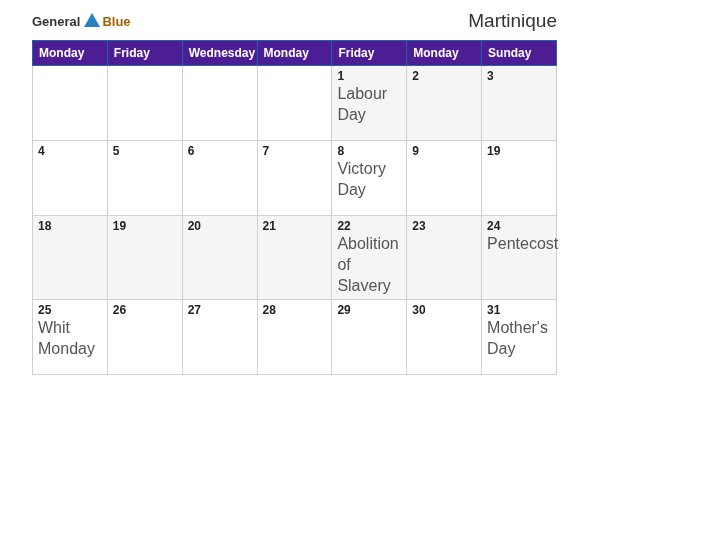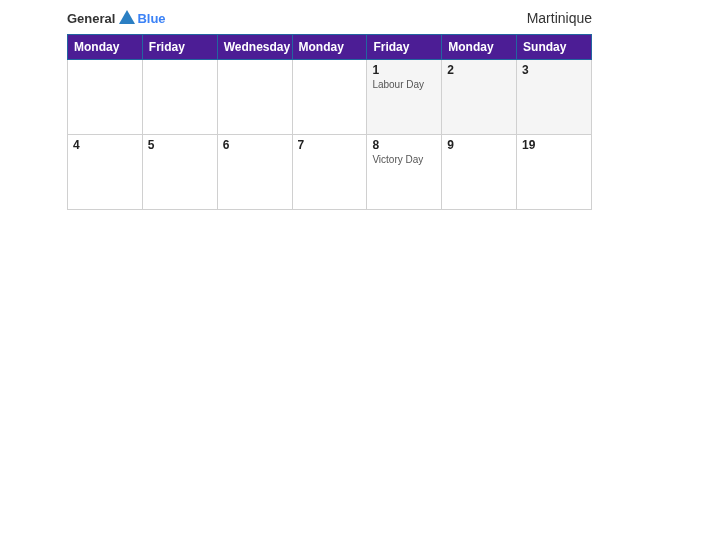--- a/index.html
+++ b/index.html
@@ -8,61 +8,60 @@
       height: 550px;
       background: #fff;
       font-family: Arial, sans-serif;
       overflow: hidden;
     }
     .page {
       width: 572px;
       height: 550px;
       background: #fff;
       padding: 10px 15px 10px 32px;
-      margin-left: 35px;
     }
     .header {
       display: flex;
       align-items: center;
       justify-content: space-between;
       margin-bottom: 8px;
     }
     .logo {
       display: flex;
       align-items: center;
       gap: 2px;
     }
     .logo-text-general {
       font-size: 13px;
       font-weight: bold;
       color: #333;
     }
     .logo-text-blue {
       font-size: 13px;
       font-weight: bold;
-      color: #3b82f6;
+      color: #a16207;
     }
     .logo-triangle {
       width: 0;
       height: 0;
       border-left: 8px solid transparent;
       border-right: 8px solid transparent;
       border-bottom: 14px solid #2b7fc3;
       margin-left: 2px;
       margin-bottom: 2px;
     }
     .title {
       font-size: 26px;
       color: #333;
       font-weight: 400;
       text-align: center;
       flex: 1;
     }
     .region {
-      font-size: 14px;
+      font-size: 19px;
       color: #333;
       min-width: 80px;
       text-align: right;
     }
     .calendar {
       border: 1px solid #ccc;
       border-collapse: collapse;
       width: 100%;
       table-layout: fixed;
     }
@@ -89,21 +88,21 @@
     .calendar tr:nth-child(even) td {
       background: #fff;
     }
     .day-num {
       font-size: 12px;
       font-weight: 600;
       color: #222;
       display: block;
     }
     .day-event {
-      font-size: 10px;
+      font-size: 16px;
       color: #555;
       display: block;
       line-height: 1.3;
       margin-top: 1px;
     }
     .empty-cell {
       background: #fff !important;
     }
   </style>
 </head>
@@ -165,15 +164,65 @@
             <span class="day-num">8</span>
             <span class="day-event">Victory Day</span>
           </td>
           <td>
             <span class="day-num">9</span>
           </td>
           <td>
             <span class="day-num">19</span>
           </td>
         </tr>
+        <tr>
+          <td>
+            <span class="day-num">18</span>
+          </td>
+          <td>
+            <span class="day-num">19</span>
+          </td>
+          <td>
+            <span class="day-num">20</span>
+          </td>
+          <td>
+            <span class="day-num">21</span>
+          </td>
+          <td>
+            <span class="day-num">22</span>
+            <span class="day-event">Abolition of Slavery</span>
+          </td>
+          <td>
+            <span class="day-num">23</span>
+          </td>
+          <td>
+            <span class="day-num">24</span>
+            <span class="day-event">Pentecost</span>
+          </td>
+        </tr>
+        <tr>
+          <td>
+            <span class="day-num">25</span>
+            <span class="day-event">Whit Monday</span>
+          </td>
+          <td>
+            <span class="day-num">26</span>
+          </td>
+          <td>
+            <span class="day-num">27</span>
+          </td>
+          <td>
+            <span class="day-num">28</span>
+          </td>
+          <td>
+            <span class="day-num">29</span>
+          </td>
+          <td>
+            <span class="day-num">30</span>
+          </td>
+          <td>
+            <span class="day-num">31</span>
+            <span class="day-event">Mother's Day</span>
+          </td>
+        </tr>
       </tbody>
   </table>
 </div>
 
 </body></html>

